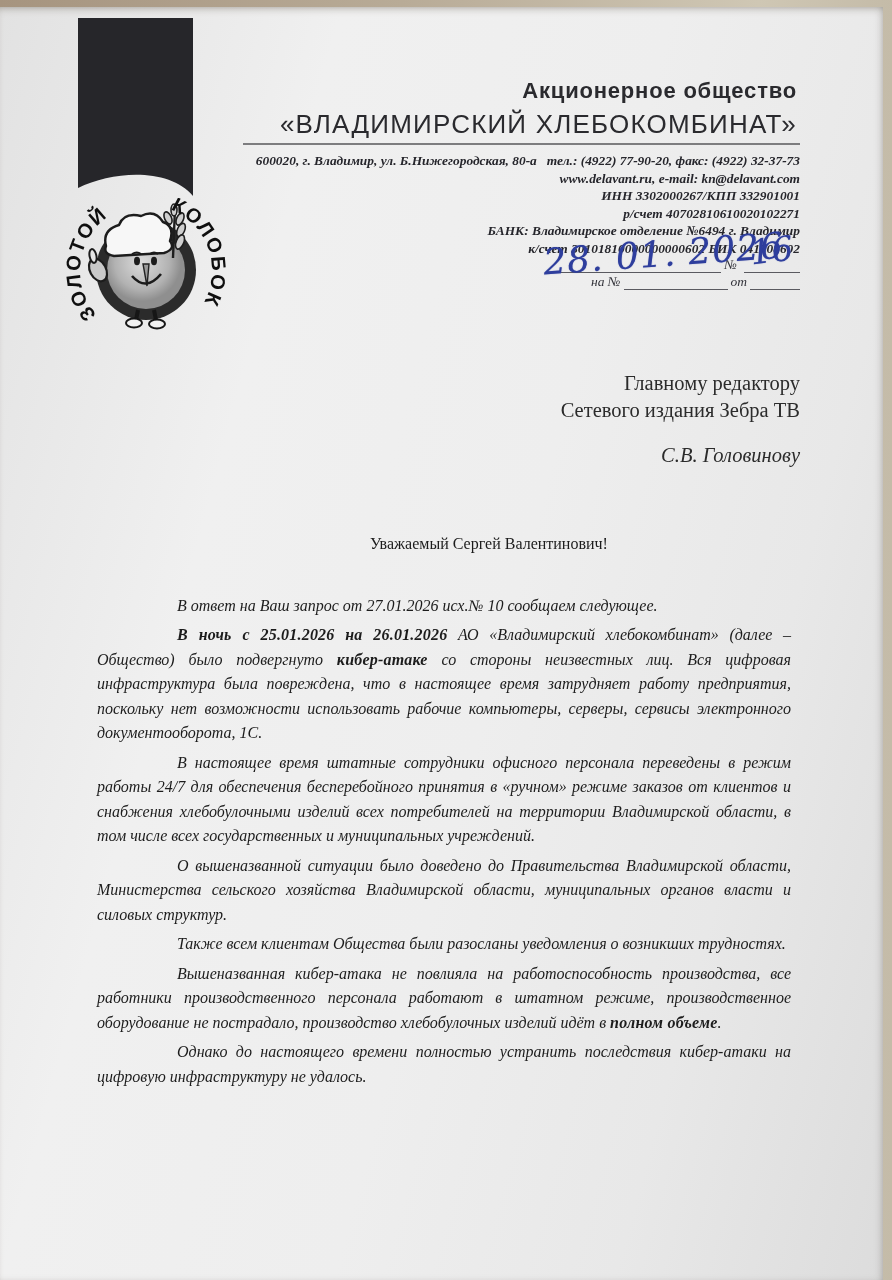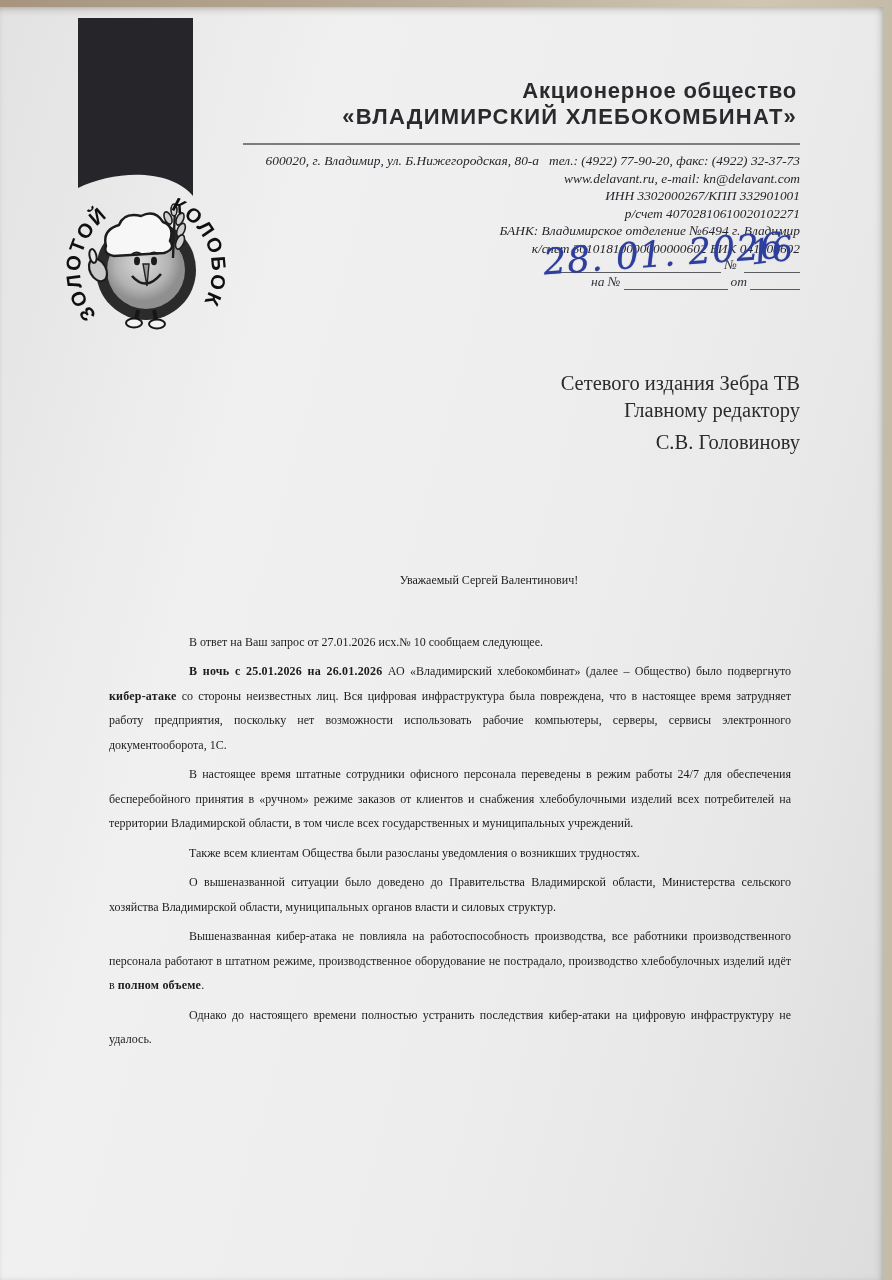--- a/index.html
+++ b/index.html
@@ -11,41 +11,41 @@
   .paper{
     position:absolute;top:7px;left:0;right:9px;bottom:0;
     background:linear-gradient(105deg,#e2e2e2,#f0f0f0 28%,#eeeeee 55%,#e8e8e8 78%,#dcdcdc 100%);
     box-shadow:inset 0 6px 10px -6px rgba(90,80,60,.45), inset -4px 0 8px -4px rgba(60,55,45,.35);
   }
   .ribbon{position:absolute;left:78px;top:18px;}
   .logo{position:absolute;left:60px;top:198px;}
   .org-block{position:absolute;top:78px;right:95px;text-align:right;
     font-family:"Liberation Sans",sans-serif;color:#2a2a2e;}
   .org-type{font-size:22px;font-weight:bold;letter-spacing:.8px;}
-  .org-name{font-size:22px;font-weight:bold;letter-spacing:1.2px;white-space:nowrap;}
+  .org-name{font-size:26px;font-weight:normal;letter-spacing:1.2px;margin-top:5px;white-space:nowrap;}
   .rule{position:absolute;top:143px;left:243px;width:557px;height:2px;background:#7d7d7f;}
   .contact{position:absolute;top:152px;right:92px;text-align:right;
     font-style:italic;font-size:13.4px;line-height:17.5px;color:#26262c;font-weight:bold;}
-  .contact div{white-space:pre;font-weight:400;}
+  .contact div{white-space:pre;font-weight:700;}
   .ref{position:absolute;right:92px;top:256px;font-style:italic;font-size:13.5px;color:#33333a;}
   .ref-row{display:flex;justify-content:flex-end;align-items:flex-end;height:17px;}
   .blank{display:inline-block;border-bottom:1.3px solid #5a5a60;height:14px;}
   .b1{width:170px;} .b2{width:56px;margin-left:4px;} .b3{width:104px;} .b4{width:50px;}
   .ref-label{margin:0 3px;}
   .hw{position:absolute;font-family:"DejaVu Serif",serif;font-style:italic;
     color:#2e3e9d;text-shadow:0 0 1px rgba(46,62,157,.5);}
   .hw-date{left:543px;top:233px;font-size:36px;transform:rotate(-4deg);letter-spacing:1px;}
   .hw-num{left:750px;top:230px;font-size:34px;transform:rotate(-7deg);}
   .recipient{position:absolute;top:370px;right:92px;text-align:right;
     font-size:20.5px;line-height:27px;color:#2b2b2b;}
-  .recipient .name{margin-top:5px;}
-  .letter{position:absolute;left:97px;top:568px;width:694px;font-size:12px;
+  .recipient .name{margin-top:18px;font-style:italic;}
+  .letter{position:absolute;left:97px;top:532px;width:694px;font-size:16px;
     line-height:24.5px;color:#1c1c1c;}
   .salutation{text-align:center;padding-left:90px;margin-bottom:37px;}
-  .letter p.para{margin:0 0 5px 12px;text-indent:80px;text-align:justify;}
+  .letter p.para{margin:0 0 5px 0;text-indent:80px;text-align:justify;font-style:italic;}
   .letter p.para b{letter-spacing:.2px;}
   [data-name]{-webkit-user-select:none;}
 </style>
 </head>
 <body>
 
 <div class="scene" data-name="scanned-letter">
   <div class="paper" data-name="paper-sheet"></div>
 
   <svg class="ribbon" width="115" height="182" viewBox="0 0 115 182" data-name="black-ribbon">
@@ -130,31 +130,31 @@
       <span class="ref-label" data-name="from-label">от</span>
       <span class="blank b4" data-name="incoming-date-blank"></span>
     </div>
   </div>
 
   <div class="hw hw-date" data-name="handwritten-date">28. 01. 2026</div>
   <div class="hw hw-num" data-name="handwritten-number">16</div>
 
   <div class="recipient" data-name="recipient-block">
     <div>
+        <div data-name="recipient-line">Главному редактору</div>
         <div data-name="recipient-line">Сетевого издания Зебра ТВ</div>
-        <div data-name="recipient-line">Главному редактору</div>
       </div>
     <div class="name" data-name="recipient-name">С.В. Головинову</div>
   </div>
 
   <div class="letter" data-name="letter-body">
     <div class="salutation" data-name="salutation">Уважаемый Сергей Валентинович!</div>
     <div data-name="paragraphs">
         <p class="para" data-name="body-paragraph"><span data-name="text-segment">В ответ на Ваш запрос от 27.01.2026 исх.№ 10 сообщаем следующее.</span></p>
         <p class="para" data-name="body-paragraph"><b data-name="emphasized-text">В ночь с 25.01.2026 на 26.01.2026</b><span data-name="text-segment"> АО «Владимирский хлебокомбинат» (далее – Общество) было подвергнуто </span><b data-name="emphasized-text">кибер-атаке</b><span data-name="text-segment"> со стороны неизвестных лиц. Вся цифровая инфраструктура была повреждена, что в настоящее время затрудняет работу предприятия, поскольку нет возможности использовать рабочие компьютеры, серверы, сервисы электронного документооборота, 1С.</span></p>
         <p class="para" data-name="body-paragraph"><span data-name="text-segment">В настоящее время штатные сотрудники офисного персонала переведены в режим работы 24/7 для обеспечения бесперебойного принятия в «ручном» режиме заказов от клиентов и снабжения хлебобулочными изделий всех потребителей на территории Владимирской области, в том числе всех государственных и муниципальных учреждений.</span></p>
+        <p class="para" data-name="body-paragraph"><span data-name="text-segment">О вышеназванной ситуации было доведено до Правительства Владимирской области, Министерства сельского хозяйства Владимирской области, муниципальных органов власти и силовых структур.</span></p>
         <p class="para" data-name="body-paragraph"><span data-name="text-segment">Также всем клиентам Общества были разосланы уведомления о возникших трудностях.</span></p>
-        <p class="para" data-name="body-paragraph"><span data-name="text-segment">О вышеназванной ситуации было доведено до Правительства Владимирской области, Министерства сельского хозяйства Владимирской области, муниципальных органов власти и силовых структур.</span></p>
         <p class="para" data-name="body-paragraph"><span data-name="text-segment">Вышеназванная кибер-атака не повлияла на работоспособность производства, все работники производственного персонала работают в штатном режиме, производственное оборудование не пострадало, производство хлебобулочных изделий идёт в </span><b data-name="emphasized-text">полном объеме</b><span data-name="text-segment">.</span></p>
         <p class="para" data-name="body-paragraph"><span data-name="text-segment">Однако до настоящего времени полностью устранить последствия кибер-атаки на цифровую инфраструктуру не удалось.</span></p>
       </div>
   </div>
 </div>
 
 </body></html>

